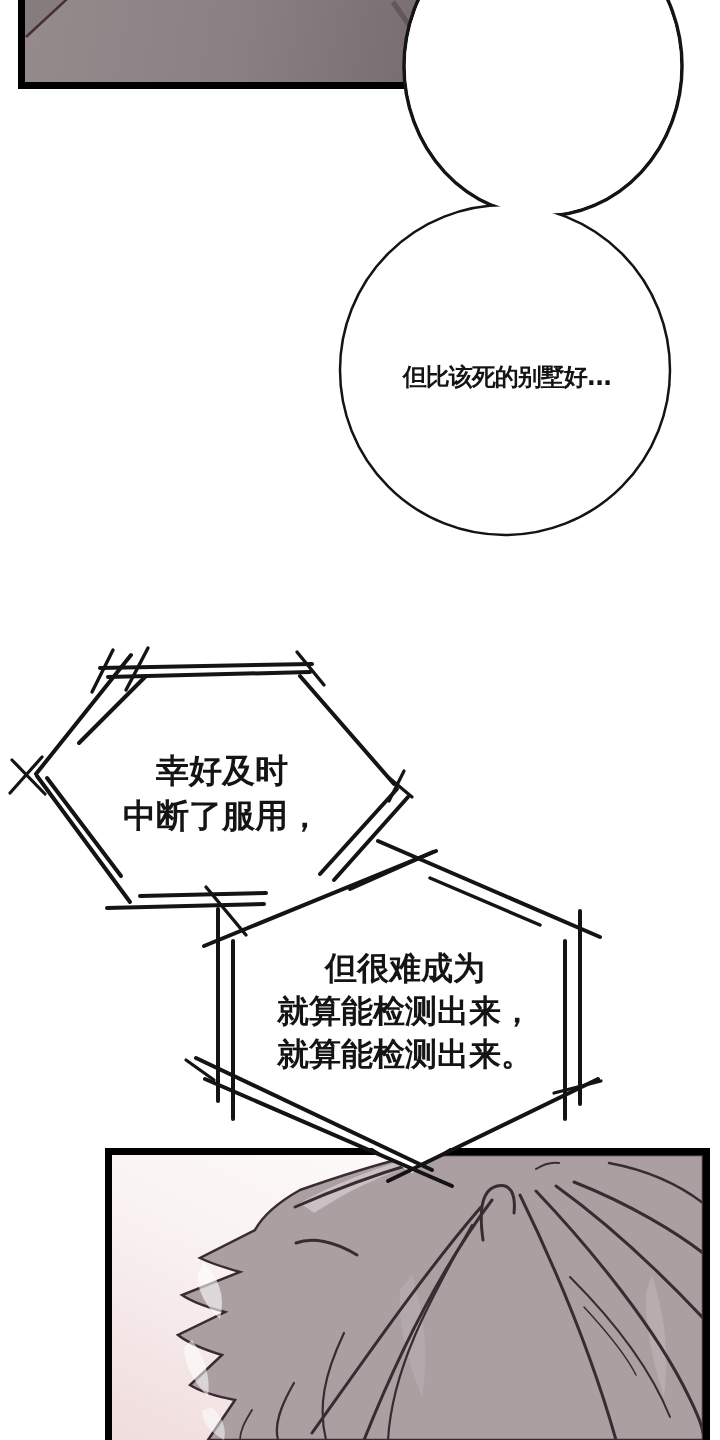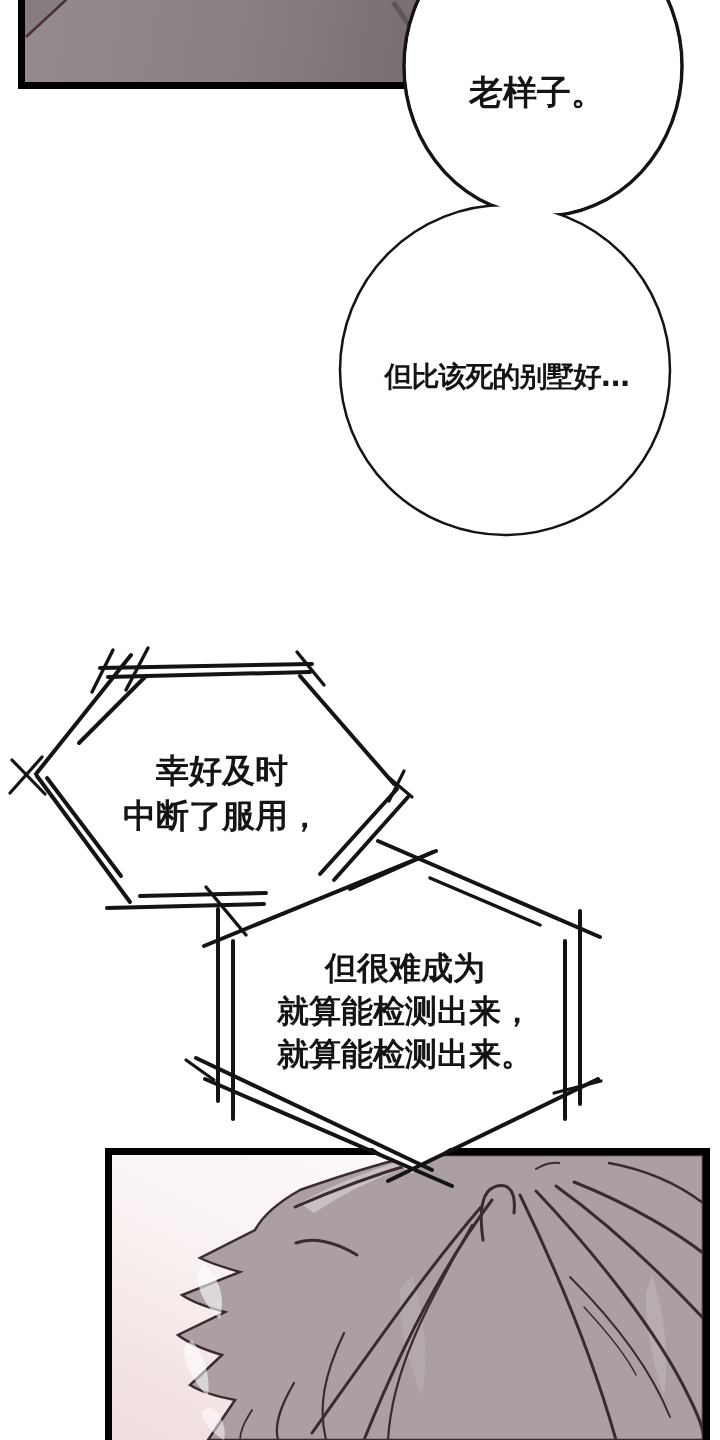--- a/index.html
+++ b/index.html
@@ -10,21 +10,21 @@
              background:linear-gradient(100deg,#958a8c 0%,#8a7f82 45%,#6e6466 100%);}
   .panel-top svg{position:absolute;left:0;top:0;}
   .bubble-layer,.hex-layer{position:absolute;left:0;top:0;}
   .panel-bottom{position:absolute;left:105px;top:1148px;width:605px;height:292px;
                 box-sizing:border-box;border:7px solid #000;border-bottom:none;
                 background:#fdf8f8;}
   .panel-bottom svg{position:absolute;left:0;top:0;}
   .bubble-text{position:absolute;font-weight:bold;color:#141414;text-align:center;
                font-family:"DejaVu Sans",sans-serif;}
   .t-top    {left:387px;top:73px;width:300px;font-size:34px;line-height:39px;}
-  .t-second {left:337px;top:356px;width:340px;font-size:28px;line-height:42px;letter-spacing:-1px;}
+  .t-second {left:337px;top:356px;width:340px;font-size:24px;line-height:42px;letter-spacing:-1px;}
   .t-hex1   {left:72px;top:748px;width:300px;font-size:33px;line-height:45px;}
   .t-hex2   {left:243px;top:947px;width:324px;font-size:32px;line-height:43px;}
   .t-hex1 span,.t-hex2 span{display:block;}
 </style>
 </head>
 <body>
 
 <div class="page">
 
   <div class="panel-top">
@@ -138,21 +138,20 @@
         <line x1="565" y1="941" x2="565" y2="1119"></line>
         <line x1="196" y1="1058" x2="432" y2="1170"></line>
         <line x1="205" y1="1079" x2="452" y2="1186"></line>
         <line x1="186" y1="1060" x2="214" y2="1080" stroke-width="3.2"></line>
         <line x1="598" y1="1079" x2="388" y2="1181"></line>
         <line x1="554" y1="1093" x2="601" y2="1081" stroke-width="3.2"></line>
       </g>
     </g>
   </svg>
 
-  <div class="bubble-text t-top">老样子。</div>
 
   <div class="bubble-text t-second">但比该死的别墅好...</div>
 
   <div class="bubble-text t-hex1">
     <span>幸好及时</span>
     <span>中断了服用，</span>
   </div>
 
   <div class="bubble-text t-hex2">
     <span>但很难成为</span>

